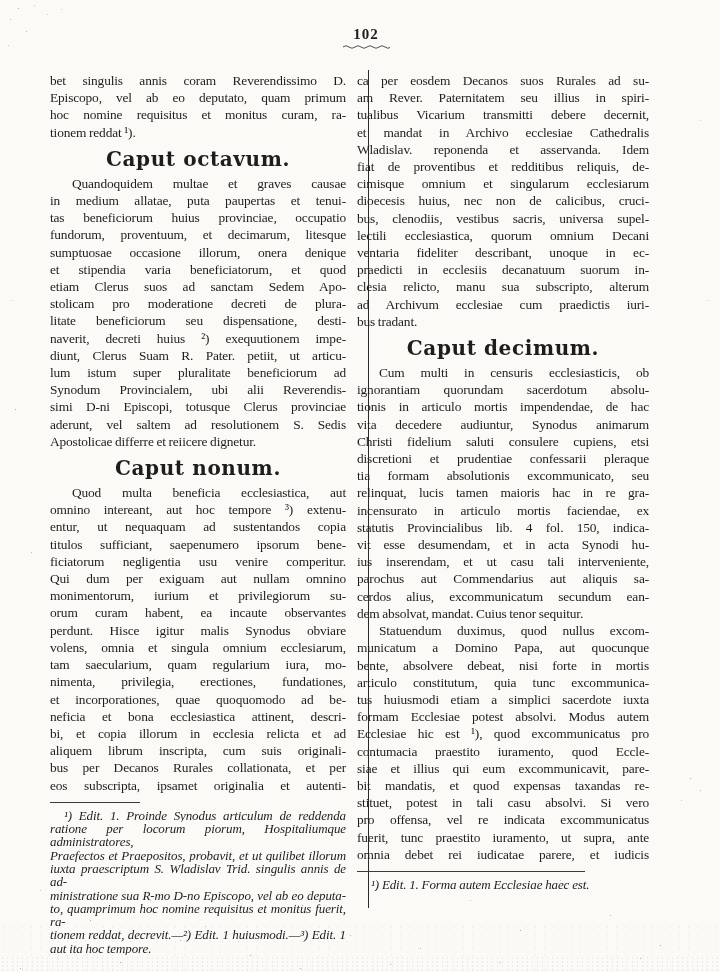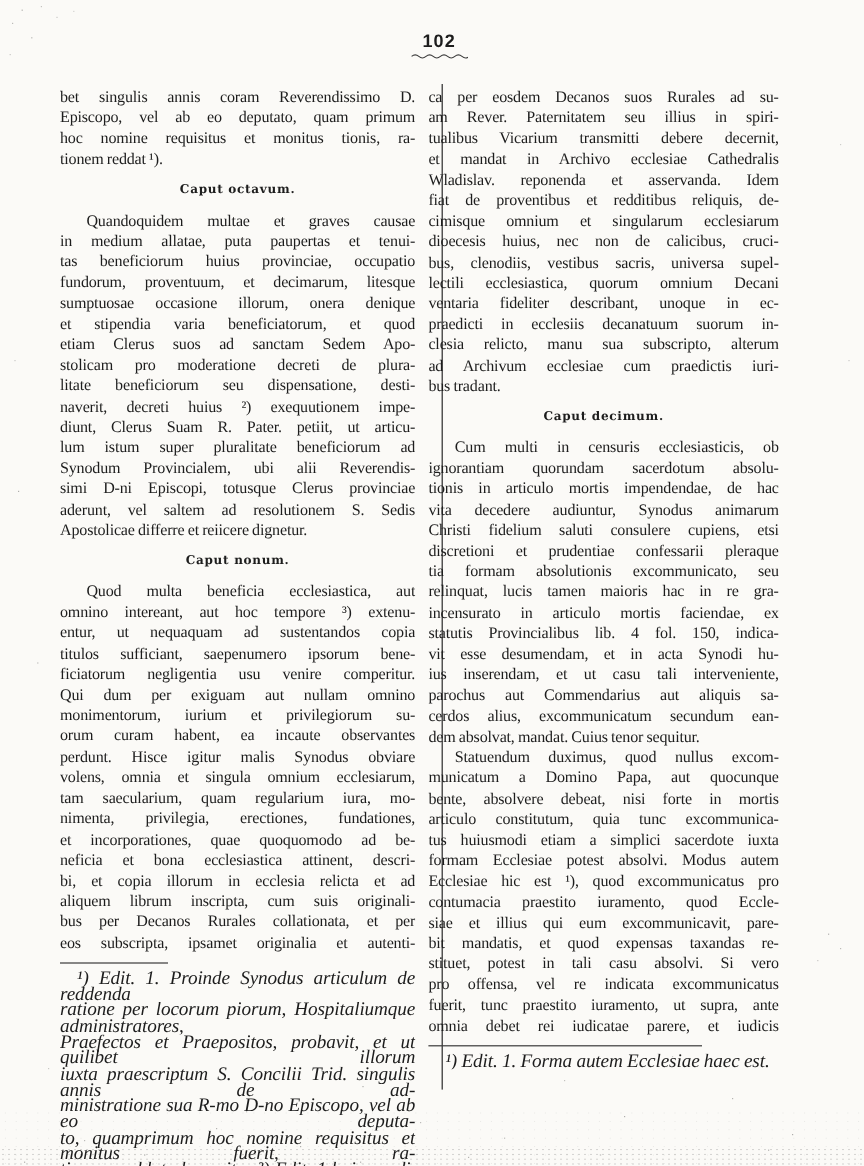--- a/index.html
+++ b/index.html
@@ -12,21 +12,21 @@
     overflow:hidden;
   }
   .page{position:absolute;inset:0;}
   
   .page-header{
     position:absolute;left:336px;top:26px;width:60px;
     text-align:center;
   }
   .page-number{
     font-size:15px;font-weight:700;letter-spacing:1px;
-    font-family:Liberation Sans, sans-serif;
+    font-family:Liberation Serif, serif;
   }
   .squiggle{display:block;margin:1px auto 0 auto;}
   
   .col{position:absolute;top:72px;}
   .col-left{left:50px;width:296px;}
   .col-right{left:357px;width:292px;}
   .divider{
     position:absolute;left:368px;top:70px;width:1px;height:838px;
     background:#2a2a2a;
   }
@@ -39,33 +39,33 @@
     text-align:justify;
     text-align-last:justify;
     overflow:hidden;
   }
   .line.last{text-align-last:left;}
   .para.indent .line:first-child{text-indent:22px;}
   .heading{
     text-align:center;
     font-family:"DejaVu Serif", serif;
     font-weight:700;
-    font-size:10px;
+    font-size:20px;
     letter-spacing:0.6px;
     margin:9px 0 7px 0;
     line-height:18px;
   }
   .fnrule{
     border:none;border-top:1px solid #3a3a3a;
     margin:8px 0 6px 0;height:0;
   }
   .col-left .fnrule{width:90px;}
   .col-right .fnrule{width:228px;}
   .fn .line{
-    font-size:16px;
+    font-size:13px;
     line-height:13.3px;
     font-style:italic;
     letter-spacing:-0.1px;
     word-spacing:-0.3px;
   }
   .fn .line:first-child{text-indent:14px;}
   
   .speck{
     position:absolute;left:0;top:0;width:1px;height:1px;background:transparent;
     box-shadow:
@@ -104,21 +104,21 @@
       <path d="M1 3 q3 -2.6 6 0 t6 0 t6 0 t6 0 t6 0 t6 0 t6 0 t6 0" fill="none" stroke="#3c3c3c" stroke-width="0.9"></path>
     </svg>
   </div>
 
   <div class="divider"></div>
 
   <div class="col col-left" id="col-left">
       <div class="para">
         <div class="line">bet singulis annis coram Reverendissimo D.</div>
         <div class="line">Episcopo, vel ab eo deputato, quam primum</div>
-        <div class="line">hoc nomine requisitus et monitus tionis, ra-</div>
+        <div class="line">hoc nomine requisitus et monitus curam, ra-</div>
         <div class="line last">tionem reddat ¹).</div>
       </div>
       <div class="heading">Caput octavum.</div>
       <div class="para indent">
         <div class="line">Quandoquidem multae et graves causae</div>
         <div class="line">in medium allatae, puta paupertas et tenui-</div>
         <div class="line">tas beneficiorum huius provinciae, occupatio</div>
         <div class="line">fundorum, proventuum, et decimarum, litesque</div>
         <div class="line">sumptuosae occasione illorum, onera denique</div>
         <div class="line">et stipendia varia beneficiatorum, et quod</div>
@@ -152,21 +152,21 @@
         <div class="line">bi, et copia illorum in ecclesia relicta et ad</div>
         <div class="line">aliquem librum inscripta, cum suis originali-</div>
         <div class="line">bus per Decanos Rurales collationata, et per</div>
         <div class="line">eos subscripta, ipsamet originalia et autenti-</div>
       </div>
       <div class="fnrule"></div>
       <div class="fn">
         <div class="line">¹) Edit. 1. Proinde Synodus articulum de reddenda</div>
         <div class="line">ratione per locorum piorum, Hospitaliumque administratores,</div>
         <div class="line">Praefectos et Praepositos, probavit, et ut quilibet illorum</div>
-        <div class="line">iuxta praescriptum S. Concilii Trid. singulis annis de ad-</div>
+        <div class="line">iuxta praescriptum S. Wladislav Trid. singulis annis de ad-</div>
         <div class="line">ministratione sua R-mo D-no Episcopo, vel ab eo deputa-</div>
         <div class="line">to, quamprimum hoc nomine requisitus et monitus fuerit, ra-</div>
         <div class="line">tionem reddat, decrevit.—²) Edit. 1 huiusmodi.—³) Edit. 1</div>
         <div class="line last">aut ita hoc tempore.</div>
       </div>
     </div>
   <div class="col col-right" id="col-right">
       <div class="para">
         <div class="line">ca per eosdem Decanos suos Rurales ad su-</div>
         <div class="line">am Rever. Paternitatem seu illius in spiri-</div>

